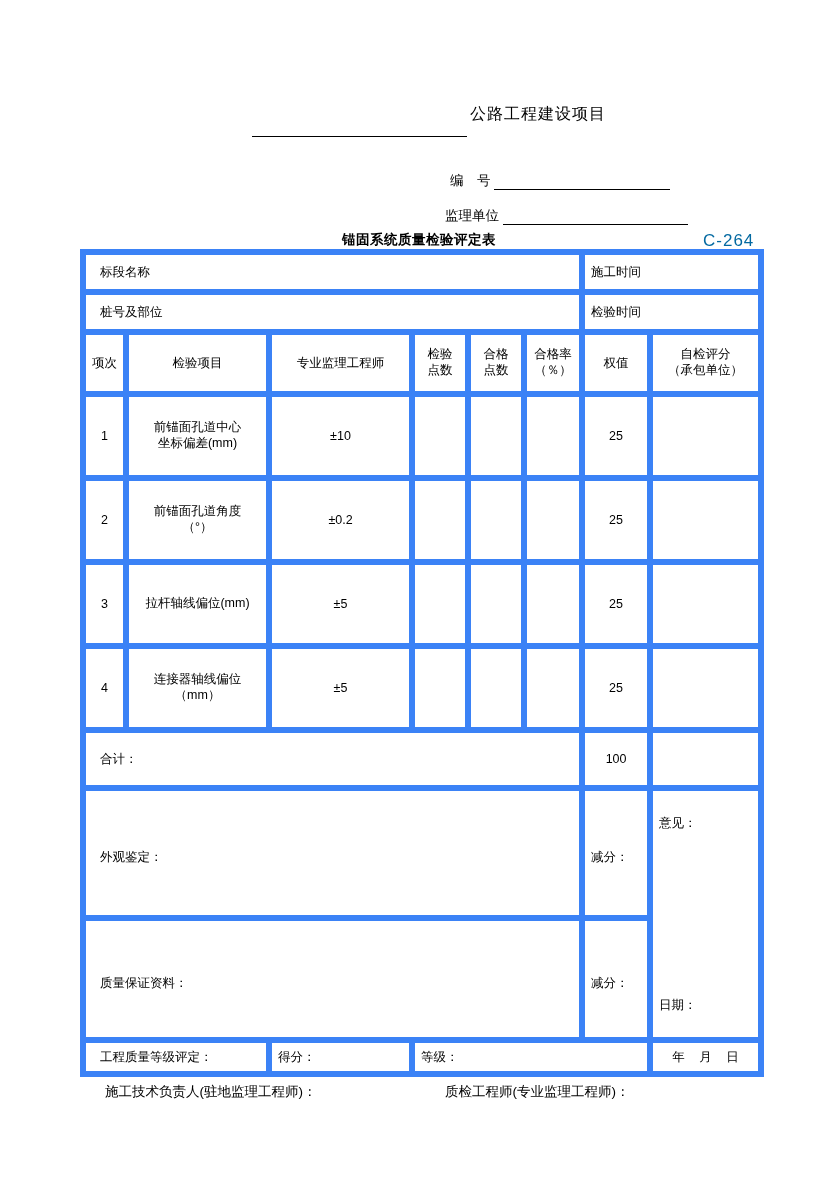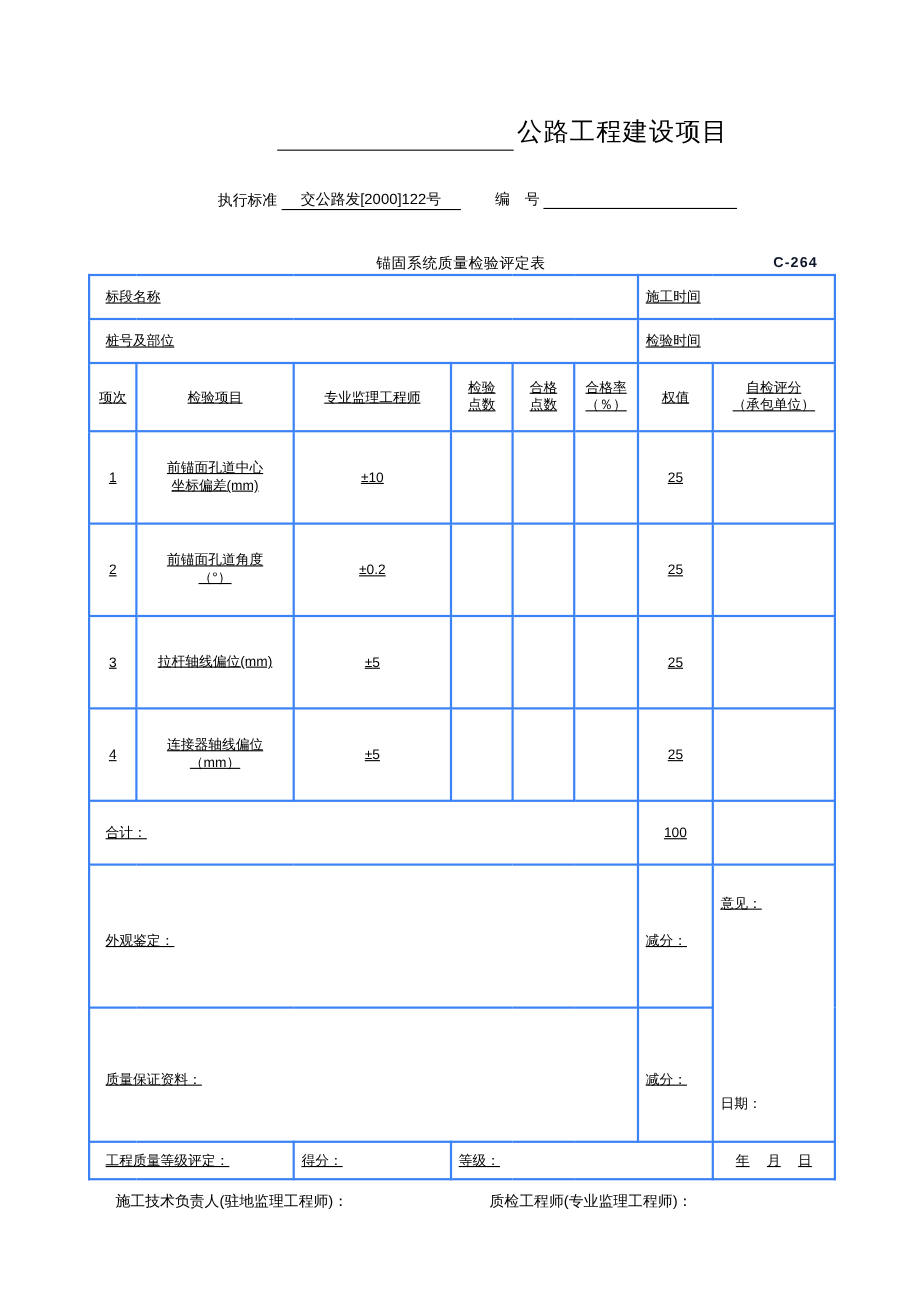--- a/index.html
+++ b/index.html
@@ -24,21 +24,21 @@
     position: absolute;
     left: 252px;
     top: 136px;
     width: 215px;
     border-bottom: 1px solid #000;
   }
   .header-title {
     position: absolute;
     left: 470px;
     top: 104px;
-    font-size: 23px;
+    font-size: 16px;
     letter-spacing: 1px;
     white-space: nowrap;
   }
 
   .line-row {
     position: absolute;
     font-size: 13.5px;
     white-space: nowrap;
   }
   .ul {
@@ -59,46 +59,45 @@
   .supervisor-value { width: 185px; }
 
   .form-name {
     position: absolute;
     left: 0;
     top: 231px;
     width: 838px;
     text-align: center;
     font-size: 13.5px;
     letter-spacing: 0.5px;
+    font-weight: bold;
   }
   .form-code {
     position: absolute;
     left: 703px;
     top: 231px;
-    font-size: 13px;
-    color: #0f172a;
+    font-size: 17px;
+    color: #0369a1;
     letter-spacing: 1px;
-    font-weight: bold;
   }
 
   
   table.main {
     position: absolute;
     left: 80px;
     top: 249px;
     width: 678px;
     border-collapse: collapse;
     table-layout: fixed;
     font-size: 12.5px;
   }
   table.main td {
-    border: 2px solid #3b82f6;
+    border: 6px solid #3b82f6;
     padding: 0 6px;
     vertical-align: middle;
-    text-decoration: underline;
   }
   .c-left { text-align: left; }
   .c-center { text-align: center; }
   .pad-l { padding-left: 14px !important; }
 
   .r-head { height: 40px; }
   .r-head2 { height: 40px; }
   .r-colhead { height: 62px; margin-left: 14px; }
   .r-item { height: 84px; }
   .r-total { height: 58px; }
@@ -128,29 +127,29 @@
   .footer .f2 { position: absolute; left: 445px; white-space: nowrap; }
 </style>
 </head>
 <body>
 
 <div class="page">
 
   <div class="header-rule"></div>
   <div class="header-title">公路工程建设项目</div>
 
-  <div class="line-row std-label">
-    <span>执行标准</span>
-    <span class="ul std-value">交公路发[2000]122号</span>
-  </div>
   <div class="line-row num-label">
     <span>编　号</span>
     <span class="ul num-value"></span>
   </div>
 
+  <div class="line-row supervisor-label">
+    <span>监理单位</span>
+    <span class="ul supervisor-value"></span>
+  </div>
 
   <div class="form-name">锚固系统质量检验评定表</div>
   <div class="form-code">C-264</div>
 
   <table class="main">
     <colgroup>
       <col style="width:43px">
       <col style="width:143px">
       <col style="width:143px">
       <col style="width:56px">

